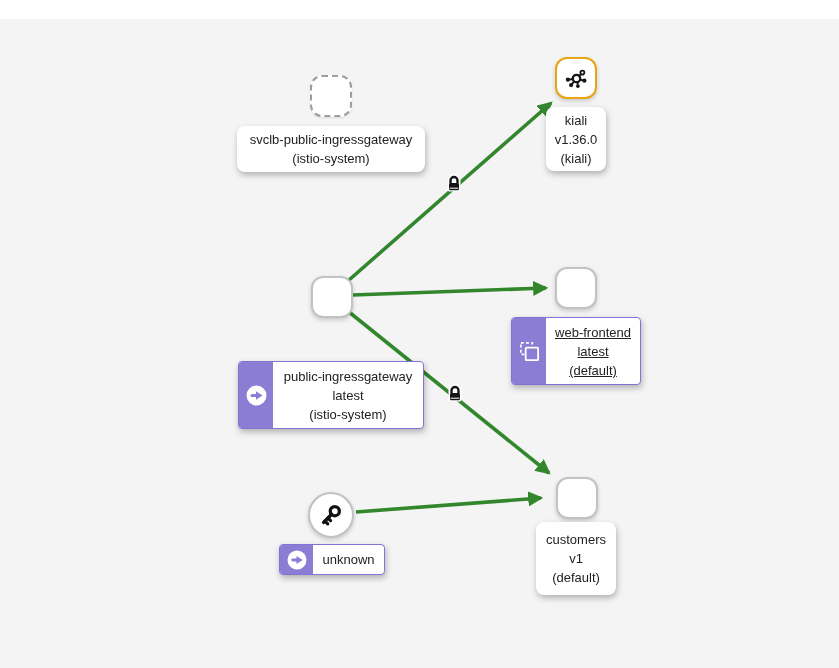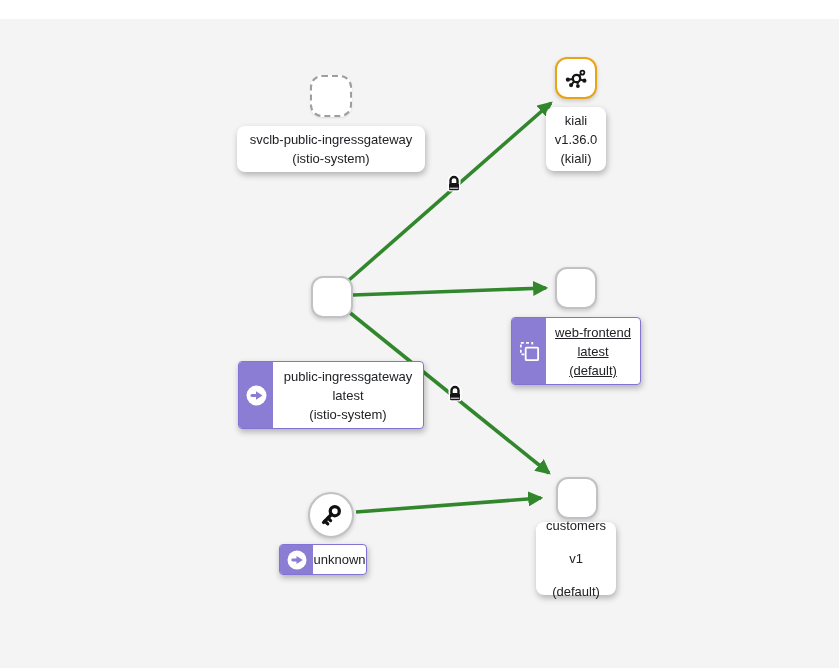--- a/index.html
+++ b/index.html
@@ -132,32 +132,32 @@
   </div>
 
   <div class="node-shape circle" style="left:308px;top:492px;width:46px;height:46px;">
     <svg width="26" height="26" viewBox="0 0 24 24">
       <circle cx="15.5" cy="8.5" r="4.2" fill="none" stroke="#111111" stroke-width="3"></circle>
       <path d="M12.6 11.4 L5.2 18.8" stroke="#111111" stroke-width="3.2" stroke-linecap="round" fill="none"></path>
       <path d="M6.4 17.6 L9 20.2" stroke="#111111" stroke-width="3" stroke-linecap="round"></path>
       <path d="M9.2 14.8 L11.6 17.2" stroke="#111111" stroke-width="3" stroke-linecap="round"></path>
     </svg>
   </div>
-  <div class="label badged" style="left:279px;top:544px;width:88px;height:31px;">
+  <div class="label badged" style="left:279px;top:544px;width:106px;height:31px;">
     <div class="badge-strip" style="flex-basis:33px;">
       <svg width="20" height="20" viewBox="-10.5 -10.5 21 21">
         <circle r="10" fill="#ffffff"></circle>
         <path d="M-4.5 0 H0.5" stroke="#8a7dd3" stroke-width="3" stroke-linecap="round"></path>
         <path d="M-0.5 -4.2 L6 0 L-0.5 4.2 Z" fill="#8a7dd3"></path>
       </svg>
     </div>
     <div class="label-text">
       <div>unknown</div>
     </div>
   </div>
 
   <div class="node-shape" style="left:556px;top:477px;width:42px;height:42px;"></div>
-  <div class="label" style="left:536px;top:522px;width:80px;height:73px;gap:14px;">
+  <div class="label" style="left:536px;top:522px;width:80px;height:73px;">
     <div>customers</div>
     <div>v1</div>
     <div>(default)</div>
   </div>
 </div>
 
 </body></html>

